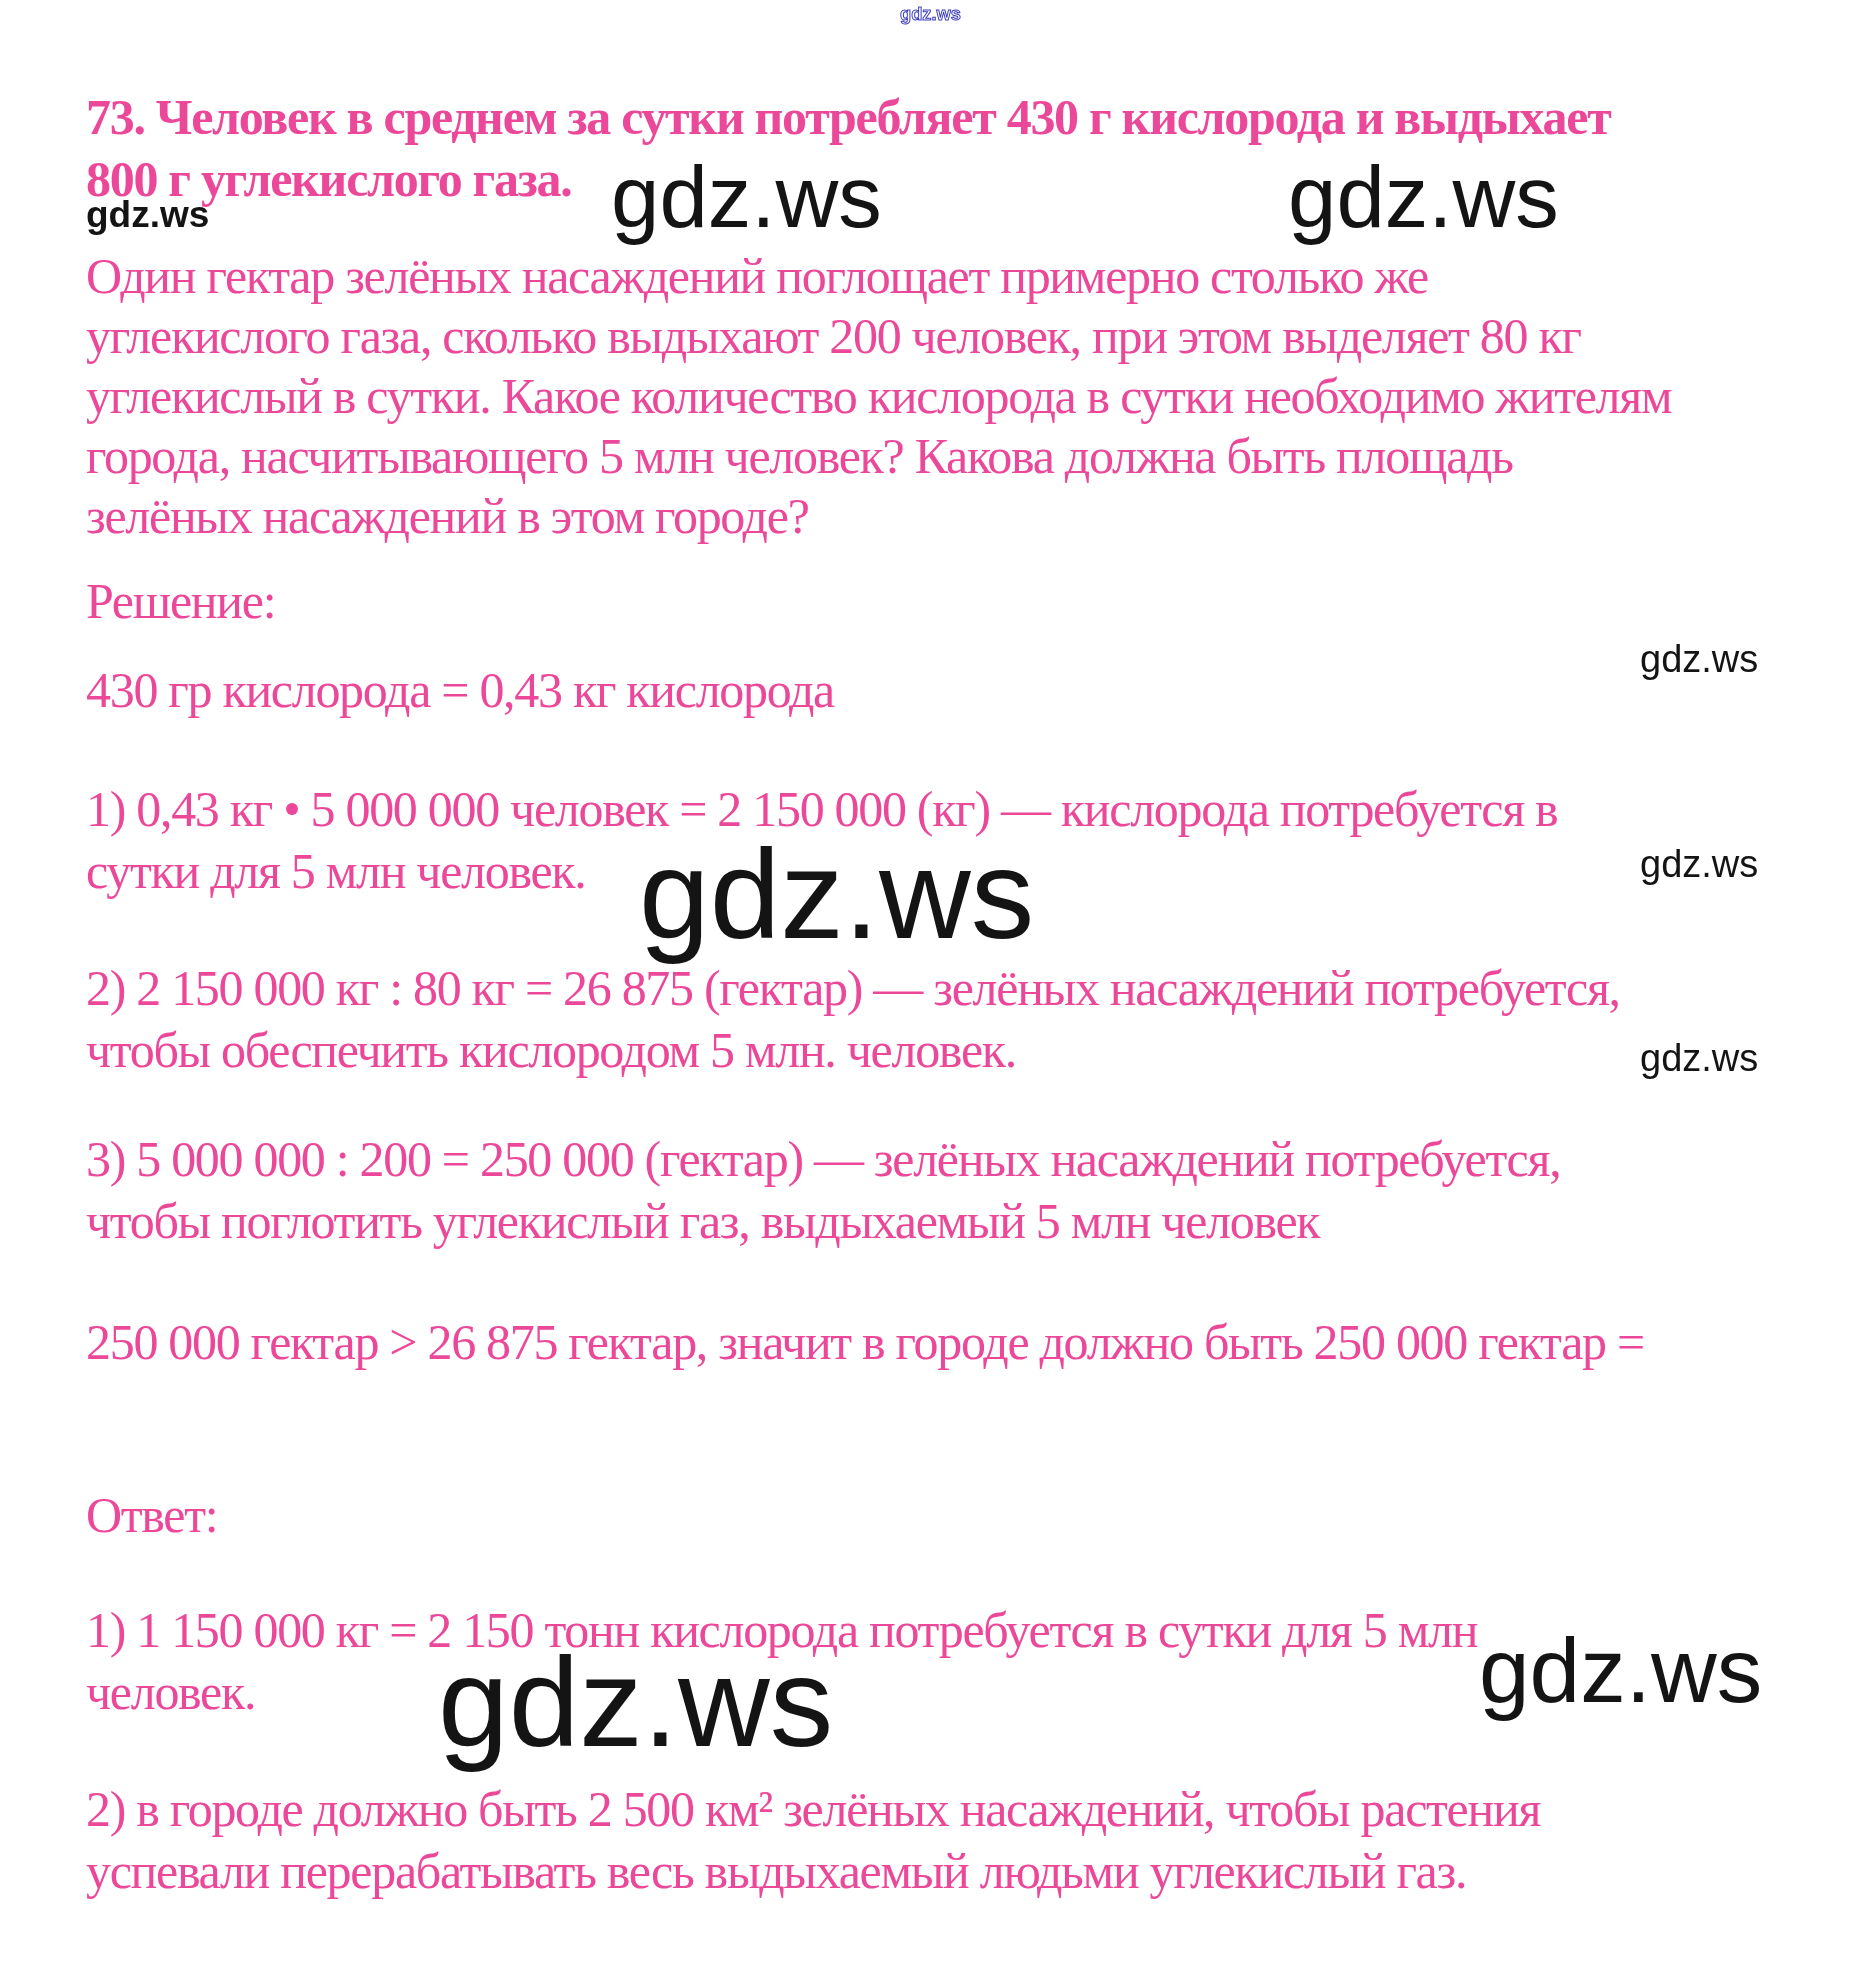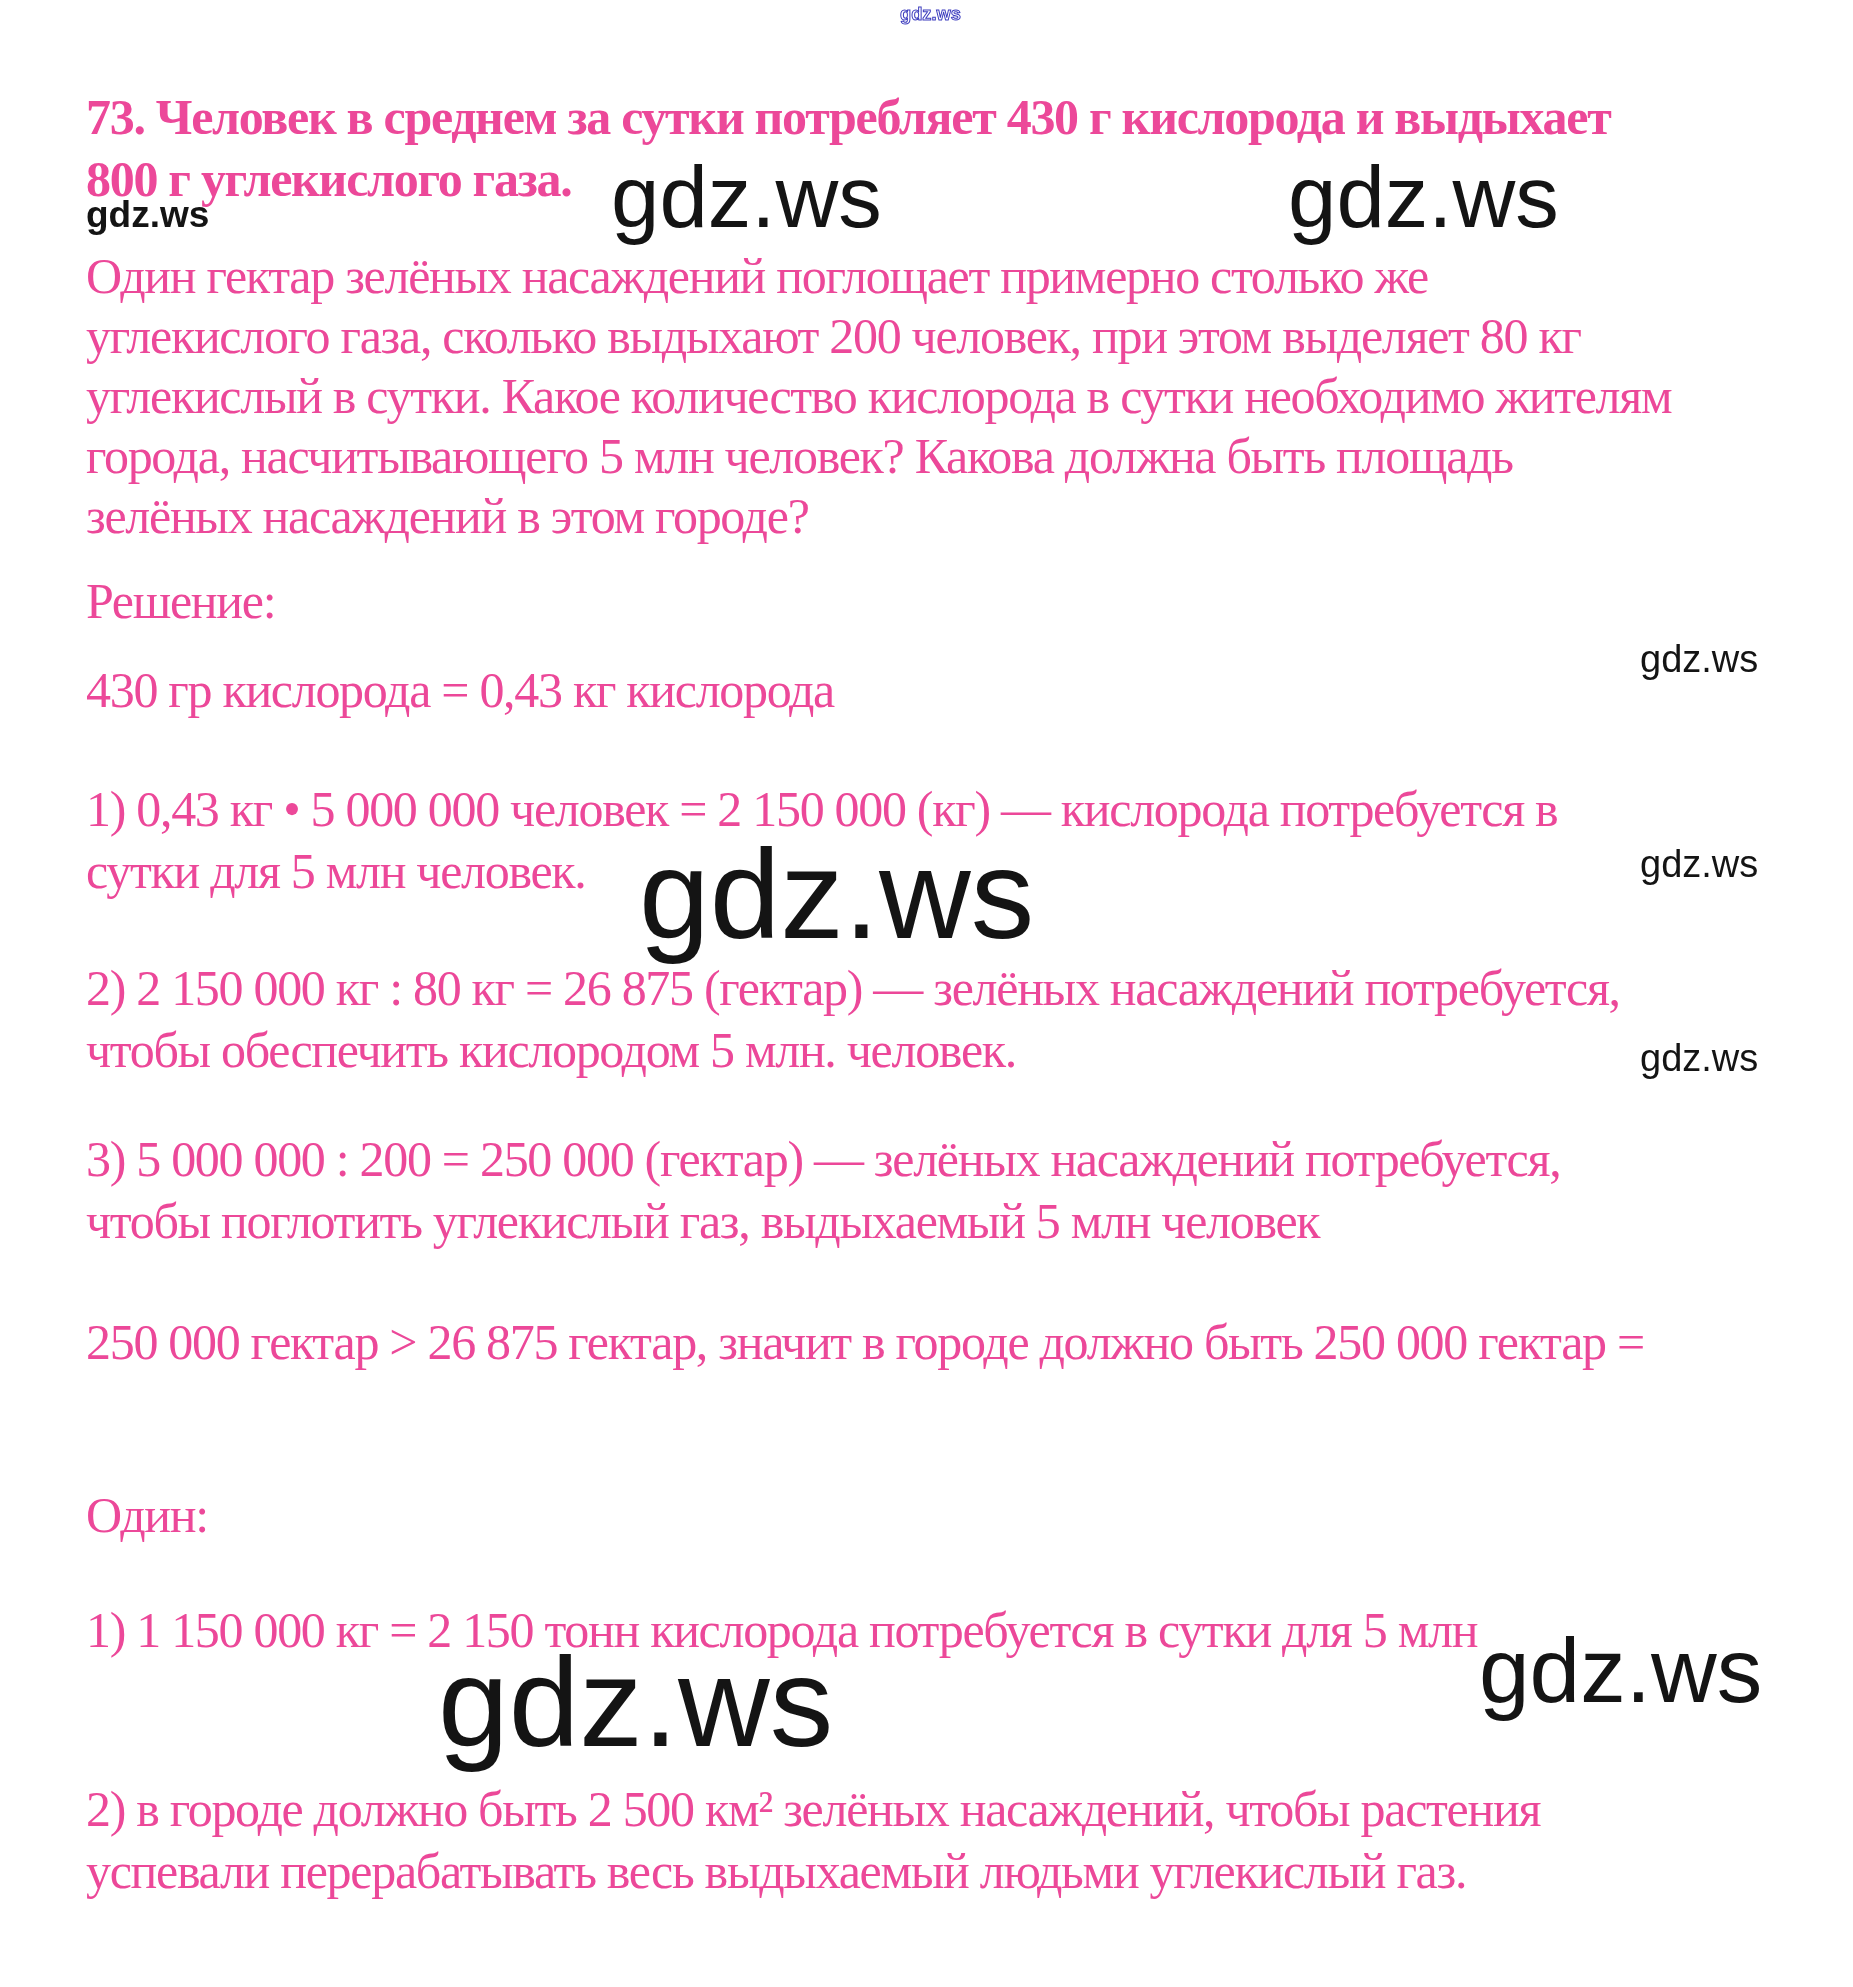--- a/index.html
+++ b/index.html
@@ -109,24 +109,25 @@
 
   <div class="tblock b-step3">
     <div class="ln">3) 5 000 000 : 200 = 250 000 (гектар) — зелёных насаждений потребуется,</div>
     <div class="ln">чтобы поглотить углекислый газ, выдыхаемый 5 млн человек</div>
   </div>
 
   <div class="tblock b-compare">
     <div class="ln">250 000 гектар &gt; 26 875 гектар, значит в городе должно быть 250 000 гектар =</div>
   </div>
 
-  <div class="tblock b-answer">Один:</div>
+  <div class="tblock b-answer">Ответ:</div>
 
   <div class="tblock b-ans1">
     <div class="ln">1) 1 150 000 кг = 2 150 тонн кислорода потребуется в сутки для 5 млн</div>
+    <div class="ln">человек.</div>
   </div>
 
   <div class="tblock b-ans2">
     <div class="ln">2) в городе должно быть 2 500 км² зелёных насаждений, чтобы растения</div>
     <div class="ln">успевали перерабатывать весь выдыхаемый людьми углекислый газ.</div>
   </div>
 
 </div>
 
 

